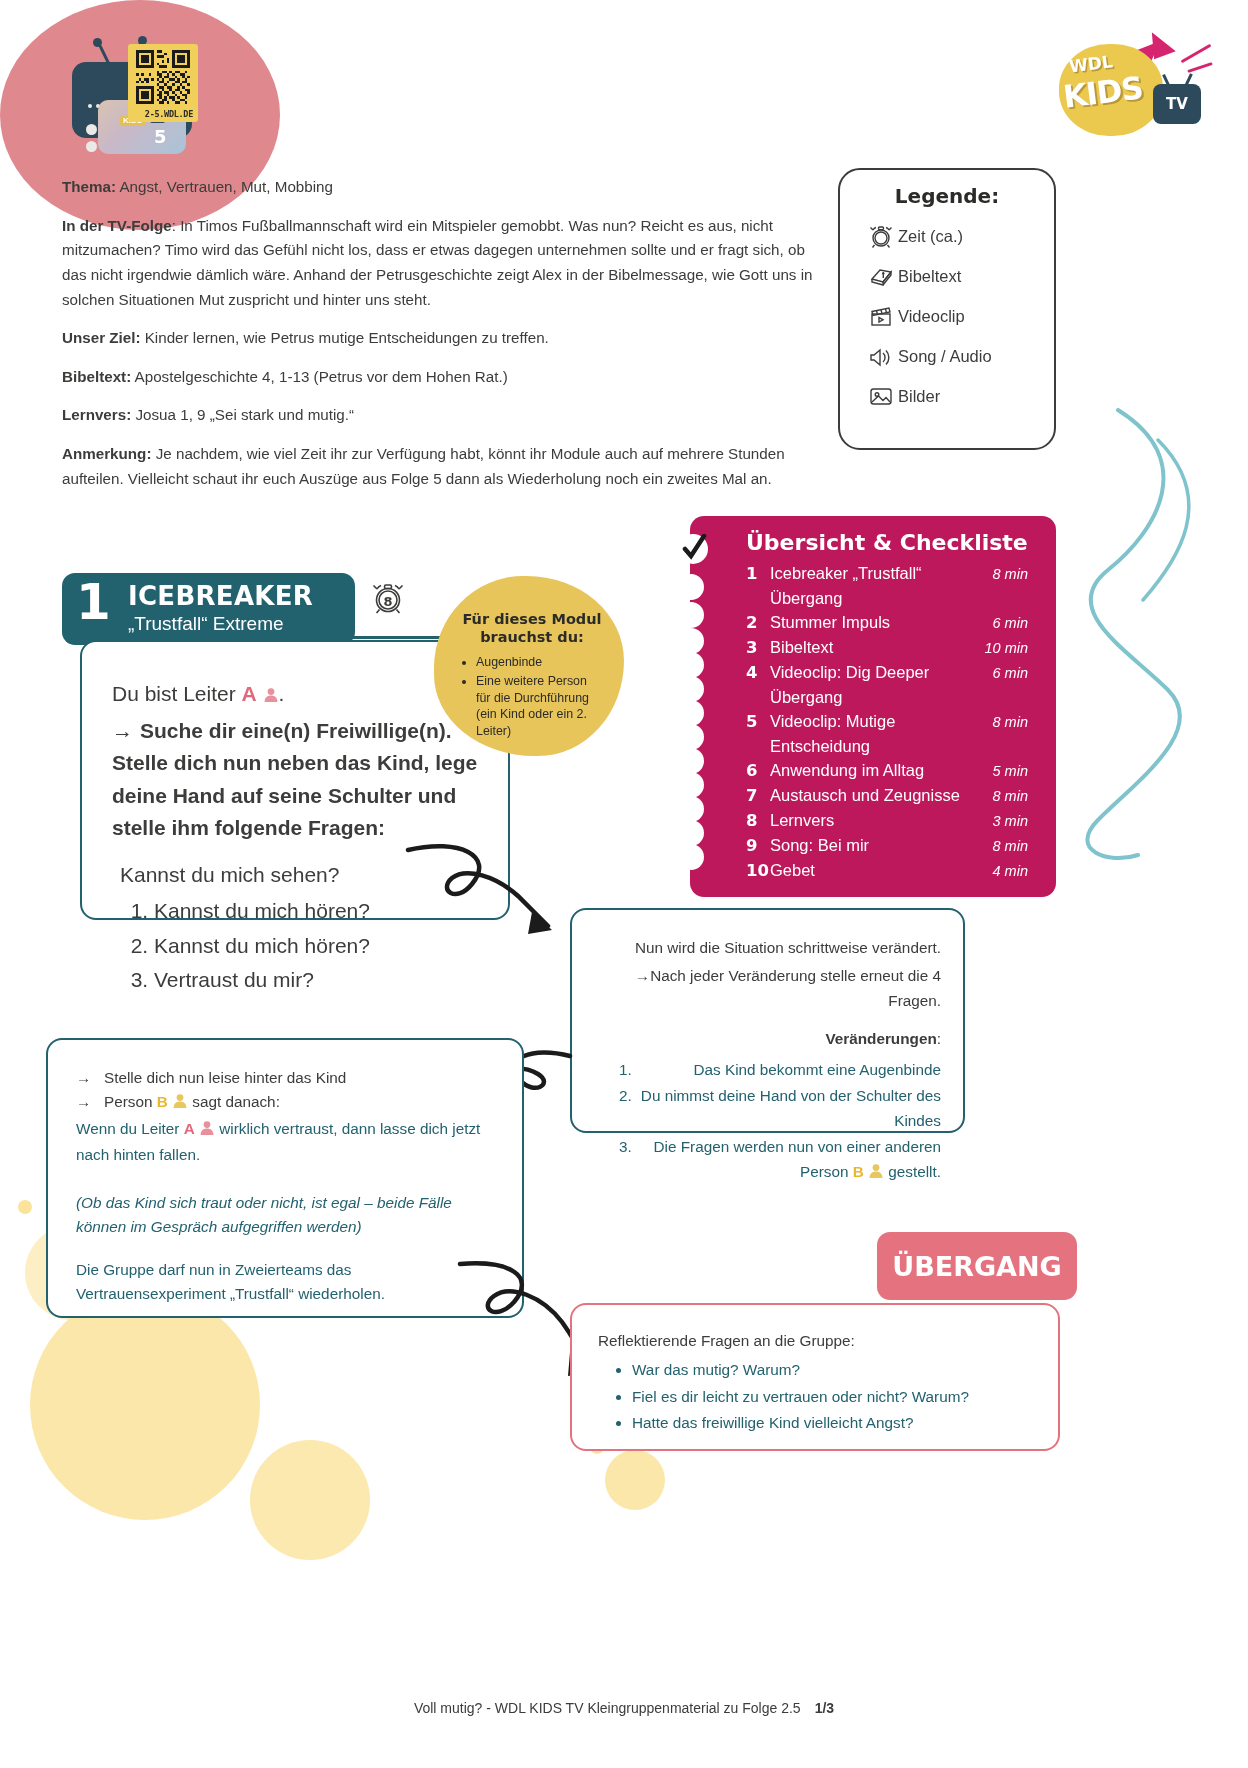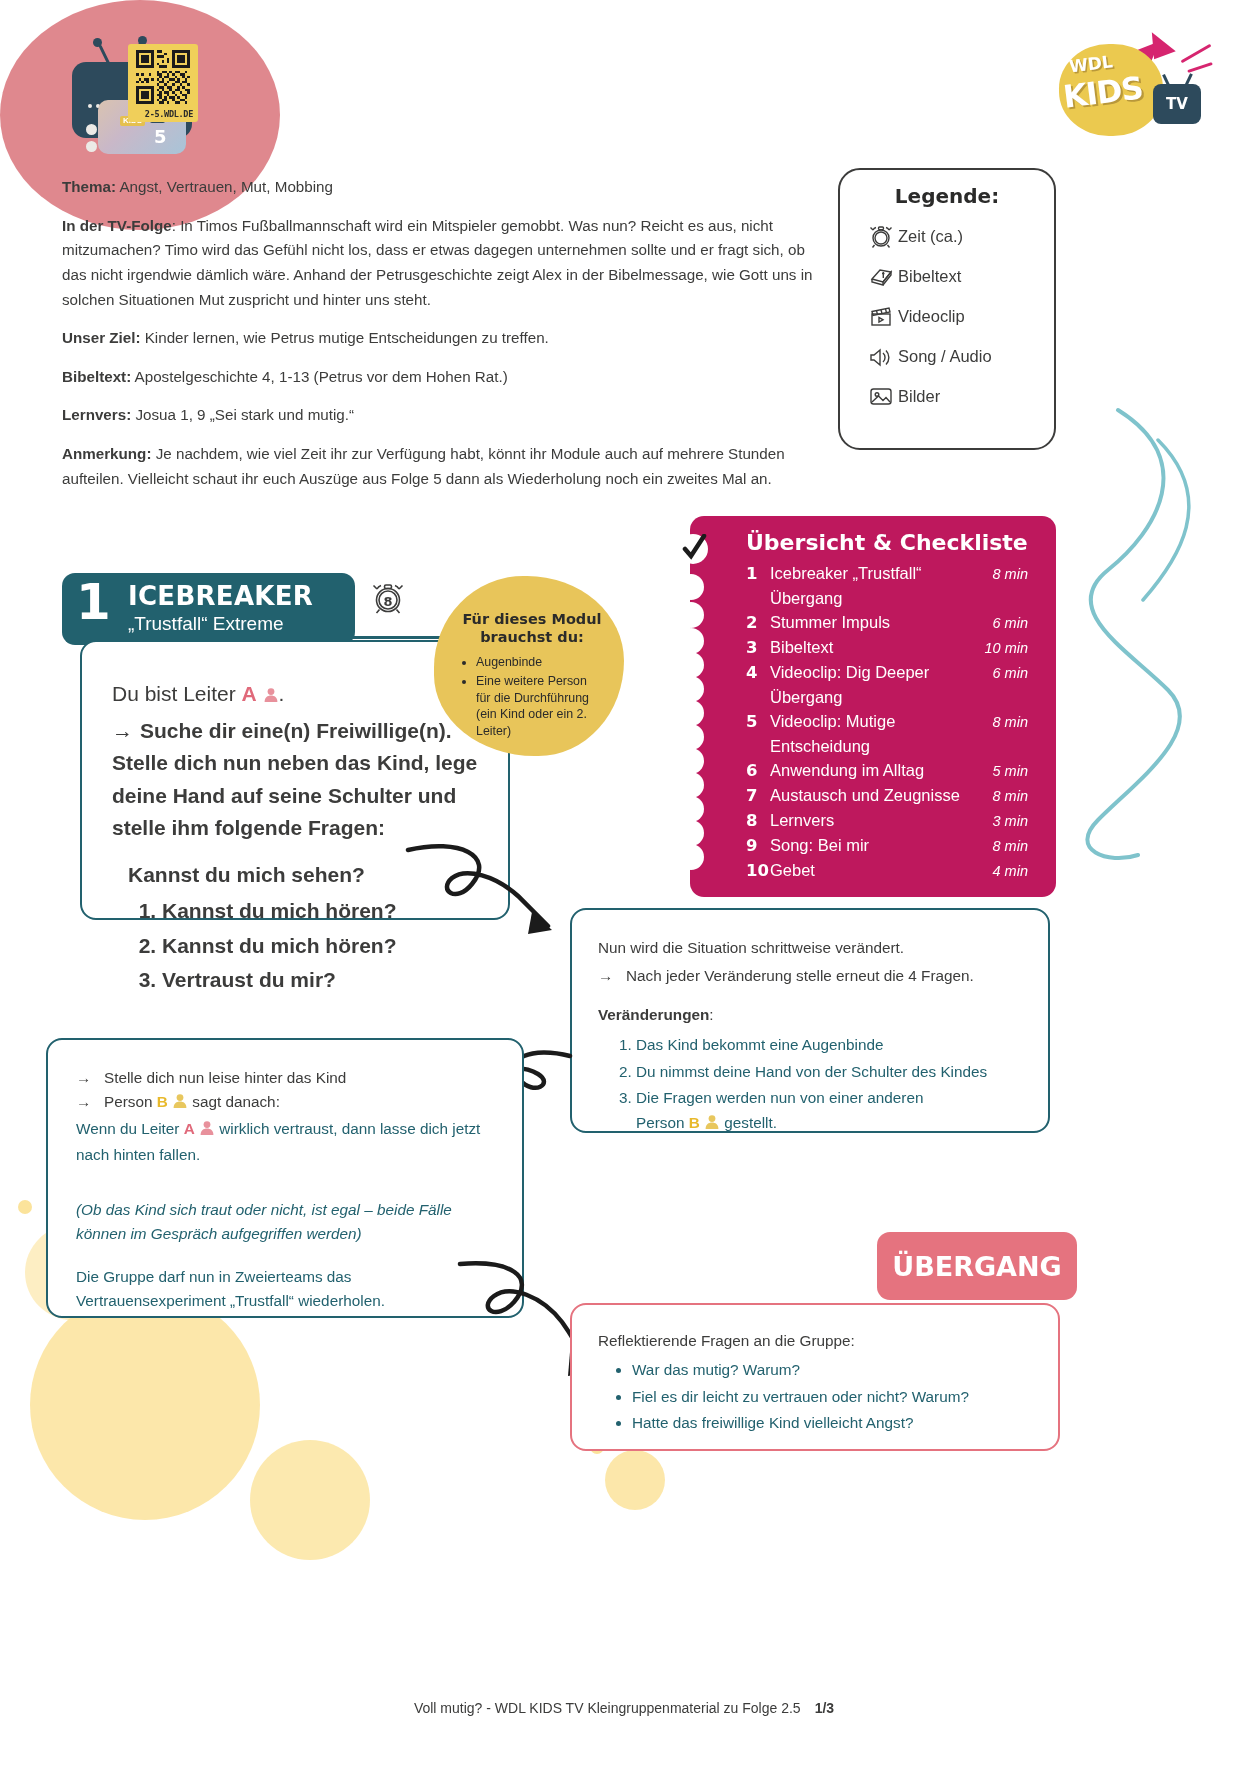--- a/index.html
+++ b/index.html
@@ -149,21 +149,21 @@
   
   .mod-body {
     position:absolute; left:80px; top:640px; width:430px; height:280px;
     border:2.2px solid #22616e; border-radius:16px; background:#fff;
     padding:36px 26px 0 30px; font-size:21px; line-height:1.55;
   }
   .mod-body .bold { font-weight:bold; }
   .pinkA { color:#e0697a; font-weight:bold; }
   .goldB { color:#e8b92c; font-weight:bold; }
   .pers-ic { display:inline-block; vertical-align:-2px; }
-  .qlist { margin:14px 0 0 16px;font-weight:bold; }
+  .qlist { margin:14px 0 0 8px; }
   .qlist .q0 { margin-bottom:4px; }
   .qlist ol { margin:0; padding-left:34px; }
   .qlist li { margin:2px 0; }
 
   
   .conn { position:absolute; left:352px; top:636px; width:110px; height:3px; background:#22616e; }
 
   
   .ymod {
     position:absolute; left:434px; top:576px; width:190px; height:180px;
@@ -188,23 +188,23 @@
   .chk-n { width:24px; flex:0 0 24px; font-weight:bold; font-family:"DejaVu Sans",sans-serif; }
   .chk-l { flex:1; }
   .chk-t { font-style:italic; font-size:14.5px; white-space:nowrap; }
   .chk-bullets { position:absolute; left:-12px; top:18px; }
   .cb { position:absolute; left:0; width:26px;height:26px;border-radius:50%;
         background:#fff; }
   .cb-check { position:absolute; left:0; top:0; width:30px;height:30px;border-radius:50%;background:#fff; }
 
   
   .verb {
-    position:absolute; left:570px; top:908px; width:480px; height:225px;
+    position:absolute; left:570px; top:908px; width:395px; height:225px;
     border:2.2px solid #22616e; border-radius:16px; background:#fff;
-    padding:26px 22px 0 26px; font-size:15.3px; line-height:1.6;
+    padding:26px 22px 0 26px; font-size:15.3px; line-height:1.6;text-align:right;
   }
   .verb ol { margin:6px 0 0 0; padding-left:38px; color:#22616e; }
   .verb li { margin:2px 0; }
 
   
   .llb {
     position:absolute; left:46px; top:1038px; width:478px; height:280px;
     border:2.2px solid #22616e; border-radius:16px; background:#fff;
     padding:26px 24px 0 28px; font-size:15.3px; line-height:1.6;
   }
@@ -649,21 +649,21 @@
     </div>
     <div class="teal">
       <span>Wenn du Leiter </span><span class="pinkA">A</span>
       <span class="pers-ic">
         <svg width="16" height="16" viewBox="0 0 16 16">
             <circle cx="8" cy="4.6" r="3.4" fill="#e8919c"></circle>
             <path d="M1.6 15 C1.6 10.6 4.5 8.6 8 8.6 C11.5 8.6 14.4 10.6 14.4 15 Z" fill="#e8919c"></path>
           </svg>
       </span><span> wirklich vertraust, dann lasse dich jetzt nach hinten fallen.</span>
     </div>
-    <div class="ital" style="margin-top:30px;">(Ob das Kind sich traut oder nicht, ist egal – beide Fälle können im Gespräch aufgegriffen werden)</div>
+    <div class="ital" style="margin-top:23px;">(Ob das Kind sich traut oder nicht, ist egal – beide Fälle können im Gespräch aufgegriffen werden)</div>
     <div class="teal" style="margin-top:18px;">Die Gruppe darf nun in Zweierteams das Vertrauensexperiment „Trustfall“ wiederholen.</div>
   </div>
 
 
   <svg class="arrow" style="left:450px;top:1258px;" width="160" height="160">
     <path d="M10 6 C60 2 86 18 64 44 C46 64 28 50 44 38 C60 26 92 38 112 64 C122 78 130 92 138 108" fill="none" stroke="#1b1b1b" stroke-width="4.5" stroke-linecap="round"></path>
     <path d="M120 94 L144 114 L118 118" fill="#1b1b1b"></path>
   </svg>
 
   <div class="ueb">ÜBERGANG</div>

